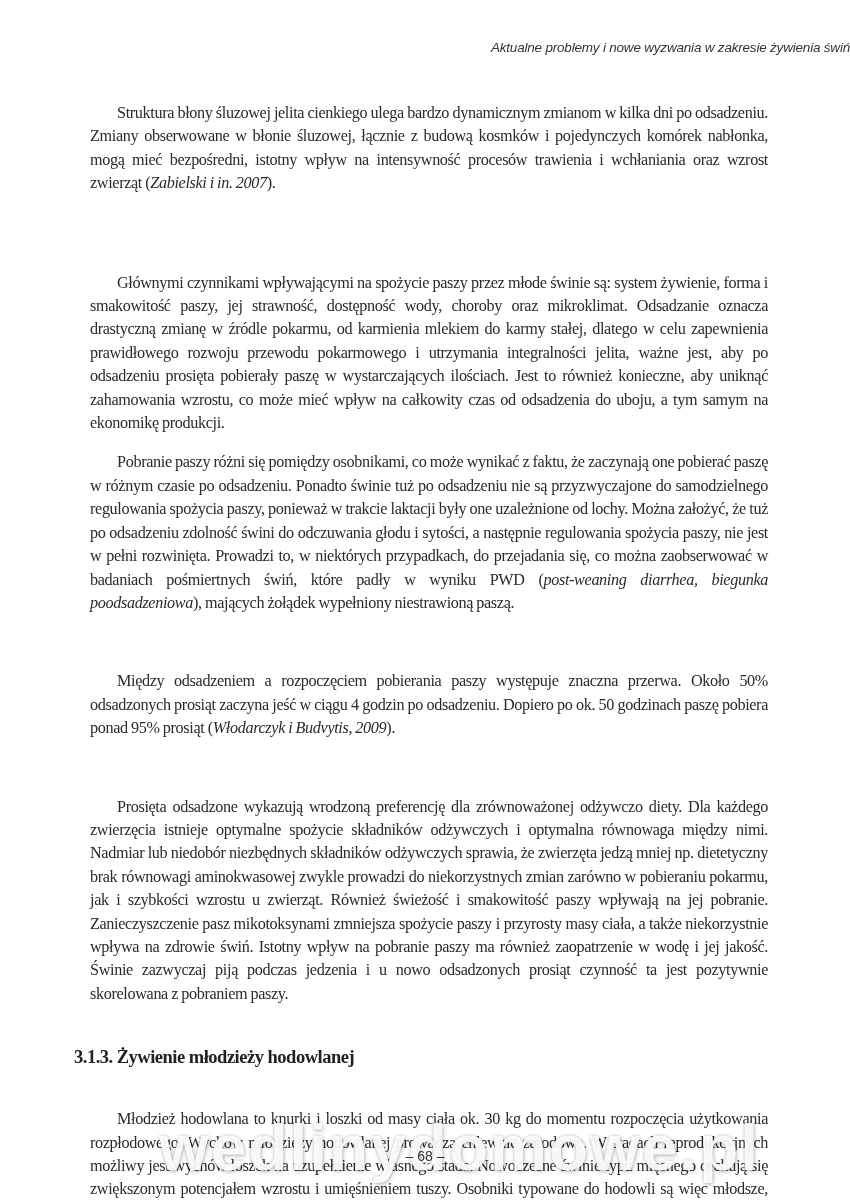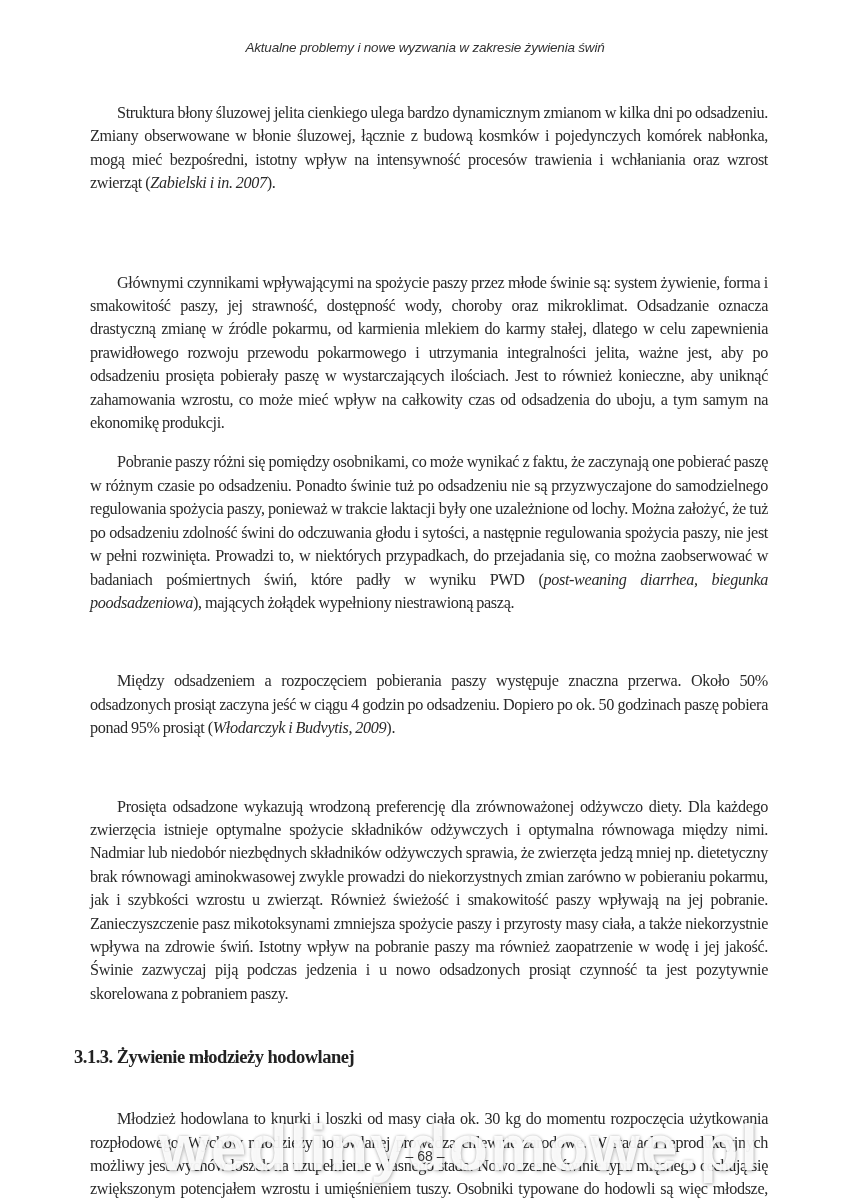--- a/index.html
+++ b/index.html
@@ -3,21 +3,21 @@
 <meta charset="utf-8">
 <style>
   html, body { margin: 0; padding: 0; background: #ffffff; }
   body {
     width: 850px; height: 1200px; position: relative; overflow: hidden;
     font-family: "Liberation Serif", "DejaVu Serif", serif;
     color: #2a2a2a;
   }
   .running-header {
     position: absolute; top: 40px; left: 0; width: 850px;
-    text-align: center;
+    text-align: right;
     font-family: "Liberation Sans", "DejaVu Sans", sans-serif;
     font-style: italic; font-size: 13.5px; color: #333;
     letter-spacing: -0.2px;
   }
   .content {
     position: absolute; left: 74px; top: 86px; width: 710px;
   }
   p {
     margin: 16px;
     font-size: 16.2px;

